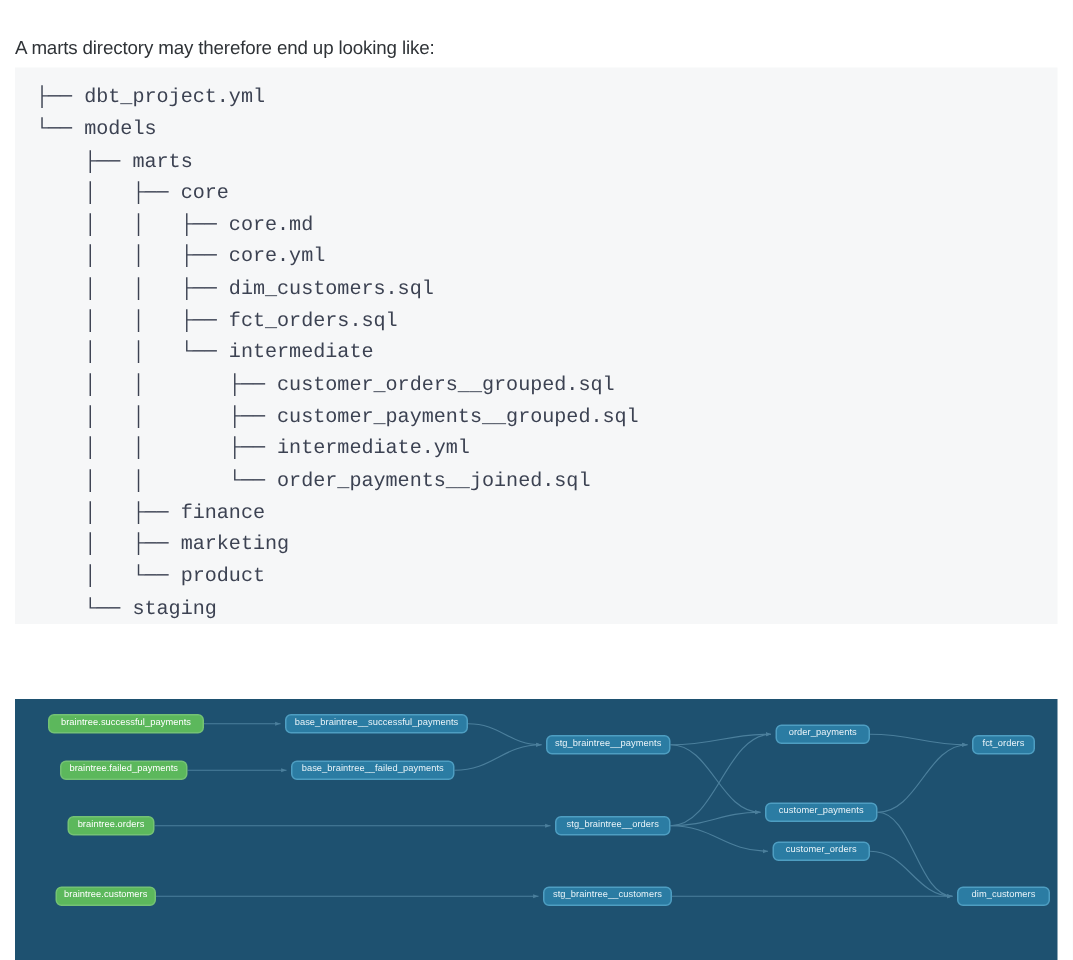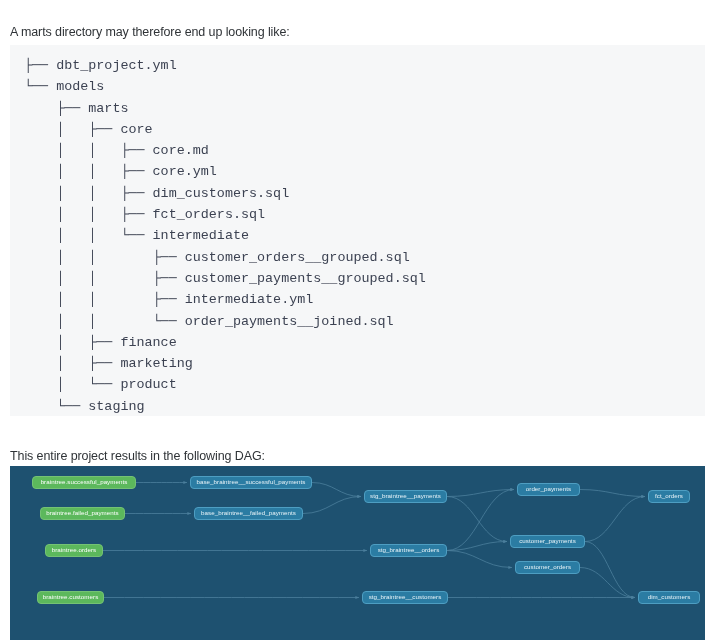--- a/index.html
+++ b/index.html
@@ -117,21 +117,20 @@
     │   │       ├── customer_orders__grouped.sql
     │   │       ├── customer_payments__grouped.sql
     │   │       ├── intermediate.yml
     │   │       └── order_payments__joined.sql
     │   ├── finance
     │   ├── marketing
     │   └── product
     └── staging</pre>
   </div>
 
-  <p class="prose prose-2">This entire project results in the following DAG:</p>
 
   <div class="dag">
     <svg class="dag-svg" id="dag-edges" viewBox="0 0 695 174">
         <defs>
           <marker id="arrow" viewBox="0 0 10 10" refX="9" refY="5" markerWidth="5" markerHeight="5" orient="auto-start-reverse">
             <path d="M 0 1.5 L 9 5 L 0 8.5 z" fill="#4b7f9c"></path>
           </marker>
         </defs>
         <path d="M 126 16.5 C 148.95 16.5, 154.05 16.5, 177 16.5" fill="none" stroke="#4b7f9c" stroke-width="0.8" marker-end="url(#arrow)"></path>
         <path d="M 115 47.5 C 144.7 47.5, 151.3 47.5, 181 47.5" fill="none" stroke="#4b7f9c" stroke-width="0.8" marker-end="url(#arrow)"></path>

